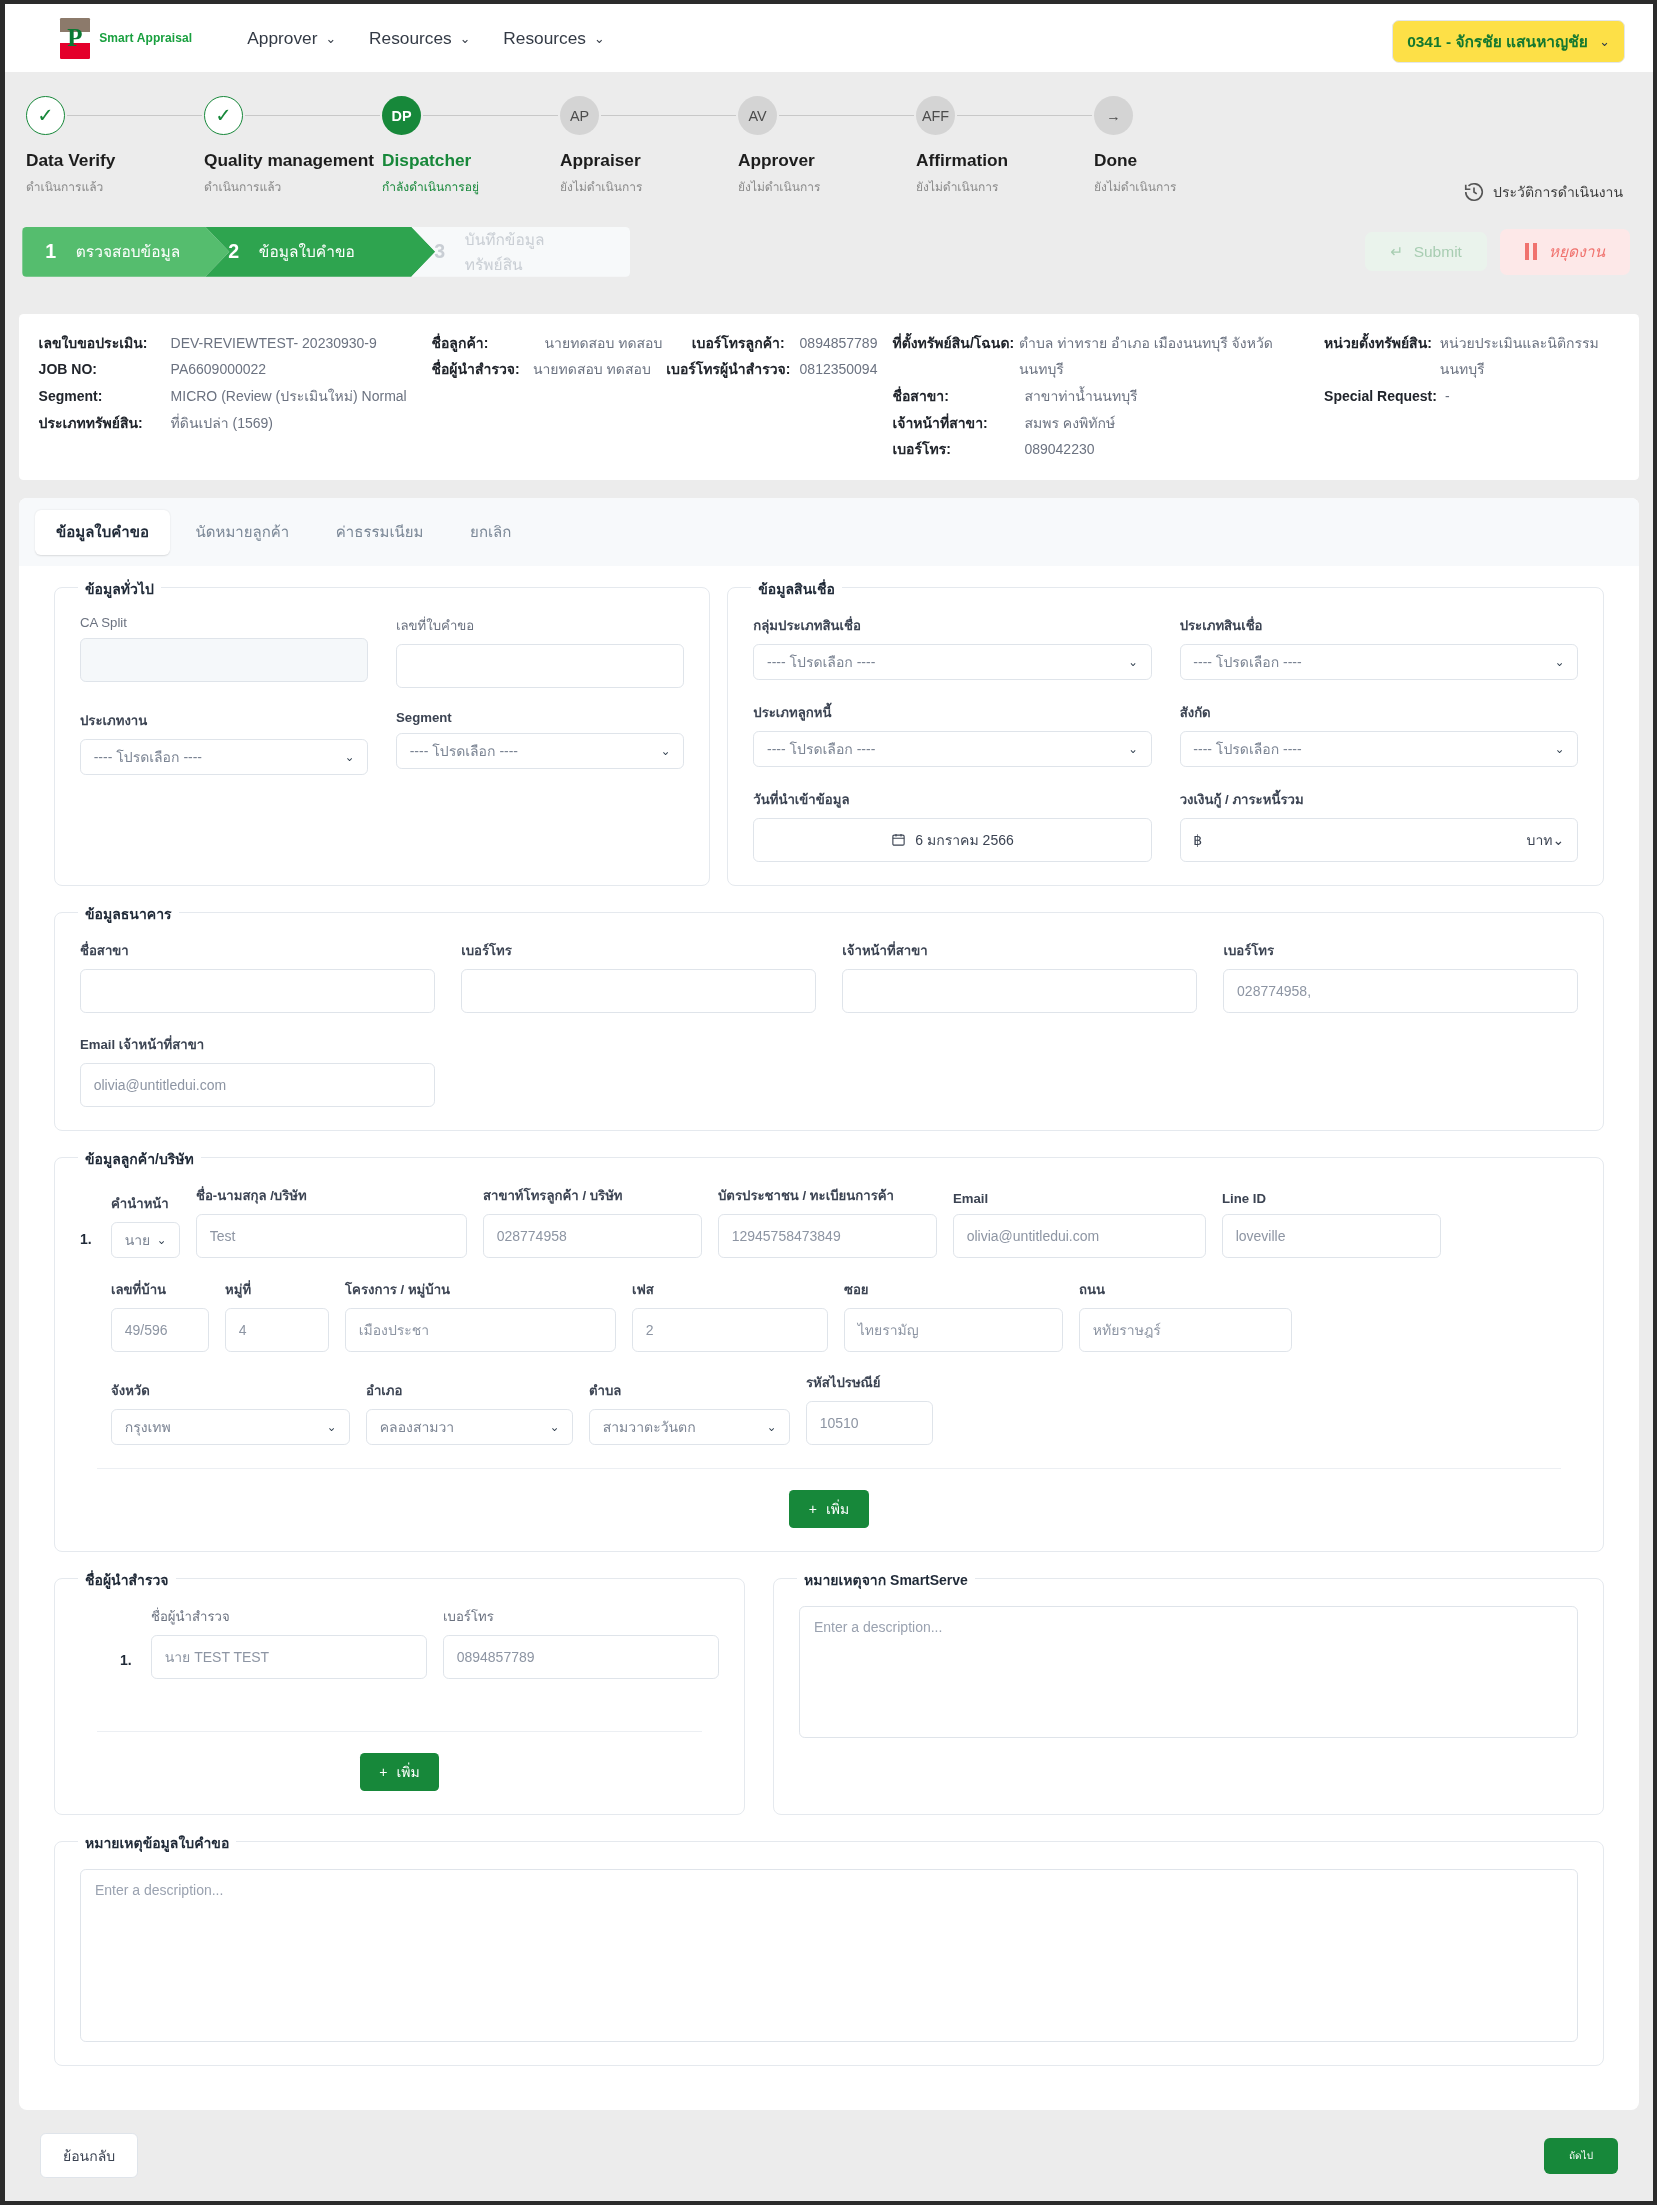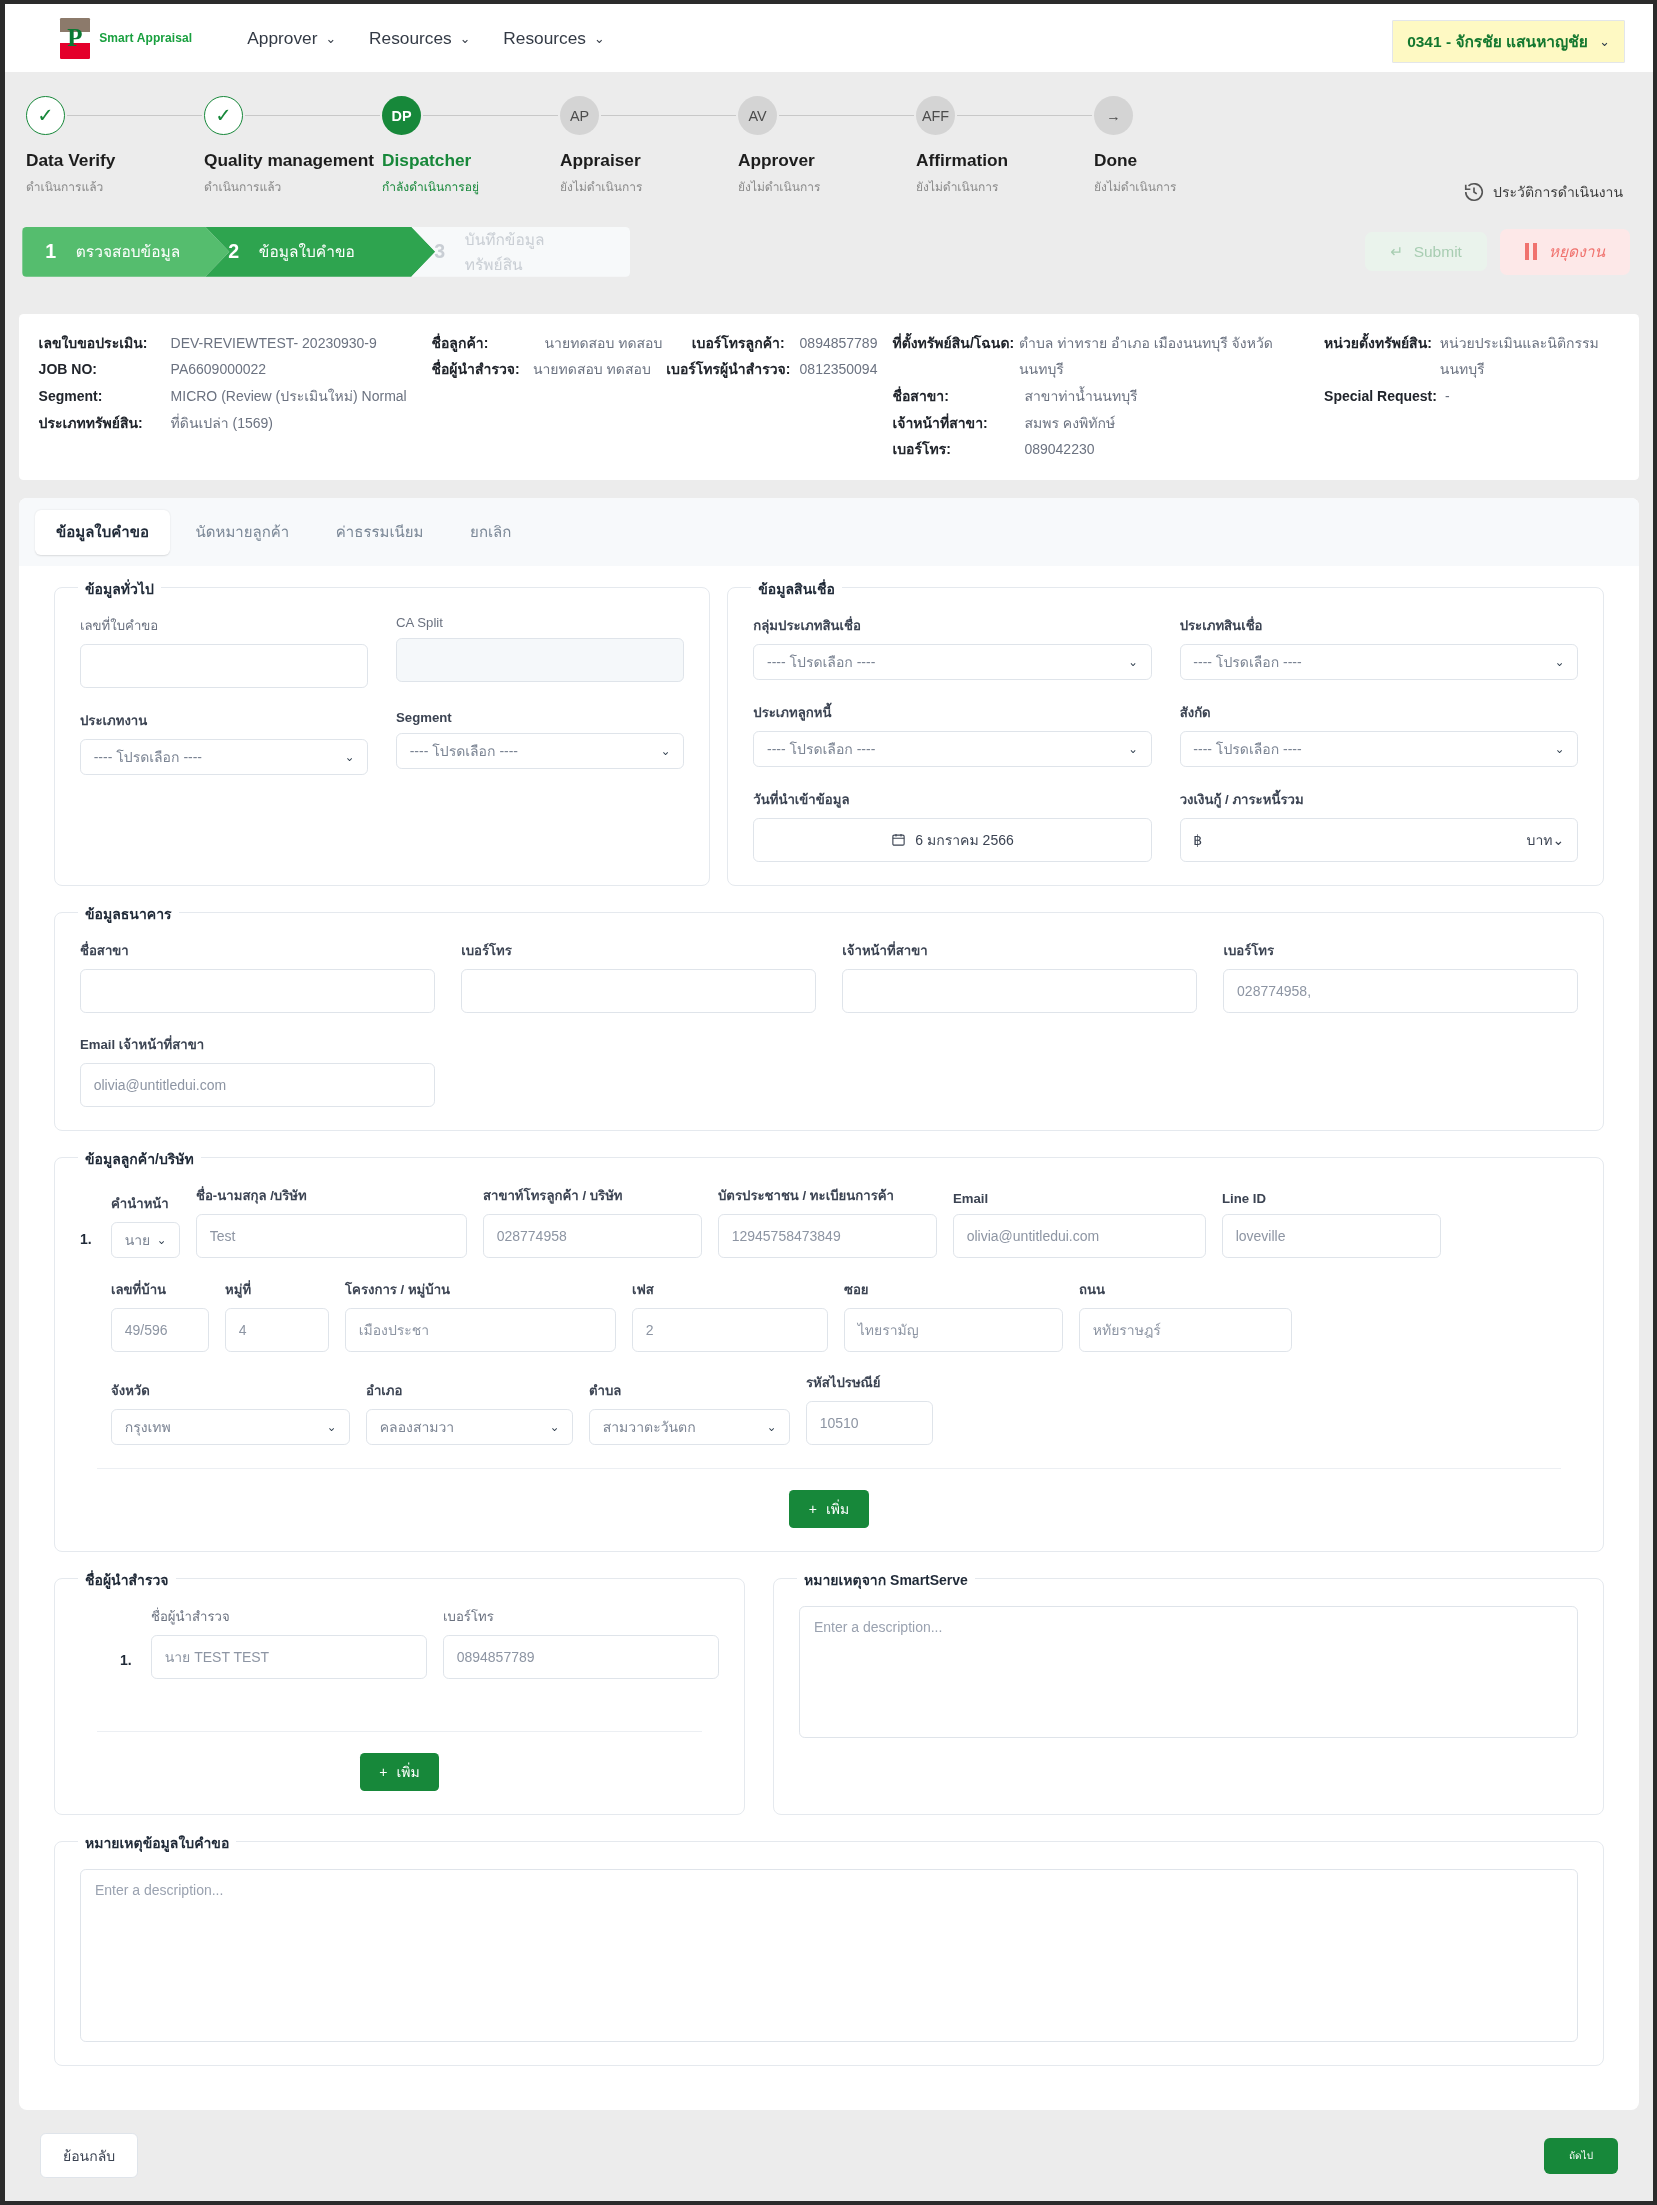--- a/index.html
+++ b/index.html
@@ -43,23 +43,23 @@
   }
   .brand-name { color: #19a03f; font-size: 12px; font-weight: bold; letter-spacing: 0.1px; }
   .nav-links { display: flex; align-items: center; gap: 33px; margin-left: 55px; }
   .nav-link {
     font-size: 17.3px; color: #333a45; display: flex; align-items: center; gap: 8px;
     cursor: pointer;
   }
   .caret { font-size: 12.7px; color: #333a45; }
   .user-pill {
     position: absolute; right: 28px; top: 16px;
-    border: 0.6px solid #e3e6ea; border-radius: 1px;
+    border: 0.6px solid #e3e6ea; border-radius: 7px;
     padding: 8px 14px; display: flex; align-items: center; gap: 11.5px;
-    background: #fef9c3; cursor: pointer;
+    background: #fde047; cursor: pointer;
   }
   .user-pill .name { color: #14782f; font-weight: bold; font-size: 15.5px; }
   .user-pill .chev { color: #2b3a4a; font-size: 12.7px; }
 
   
   .stepper {
     position: relative;
     padding: 24px 0 21px 0;
     background: #ececec;
   }
@@ -440,26 +440,26 @@
       <div class="tab">ค่าธรรมเนียม</div>
       <div class="tab">ยกเลิก</div>
     </div>
 
     <div class="panels">
 
       <div class="fset" style="flex:0 0 656px">
         <div class="fset-title">ข้อมูลทั่วไป</div>
         <div class="grid2">
           <div class="field">
+            <div class="flabel lt">CA Split</div>
+            <div class="inp ro"></div>
+          </div>
+          <div class="field">
             <div class="flabel lt">เลขที่ใบคำขอ</div>
             <div class="inp"></div>
-          </div>
-          <div class="field">
-            <div class="flabel lt">CA Split</div>
-            <div class="inp ro"></div>
           </div>
           <div class="field">
             <div class="flabel">ประเภทงาน</div>
             <div class="sel">
               <span>---- โปรดเลือก ----</span>
               <span class="chev2">⌄</span>
             </div>
           </div>
           <div class="field">
             <div class="flabel">Segment</div>

